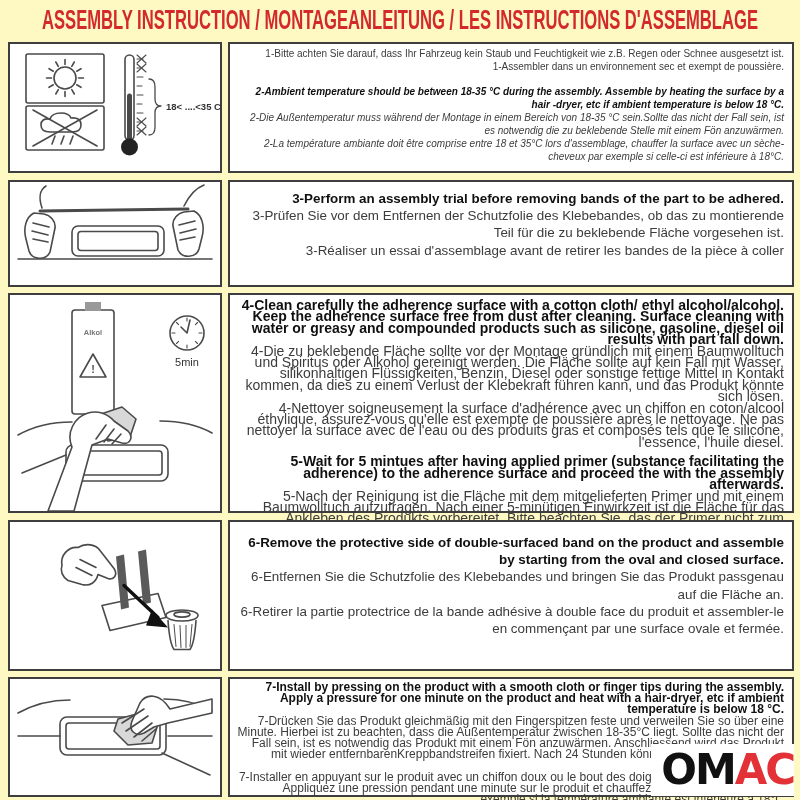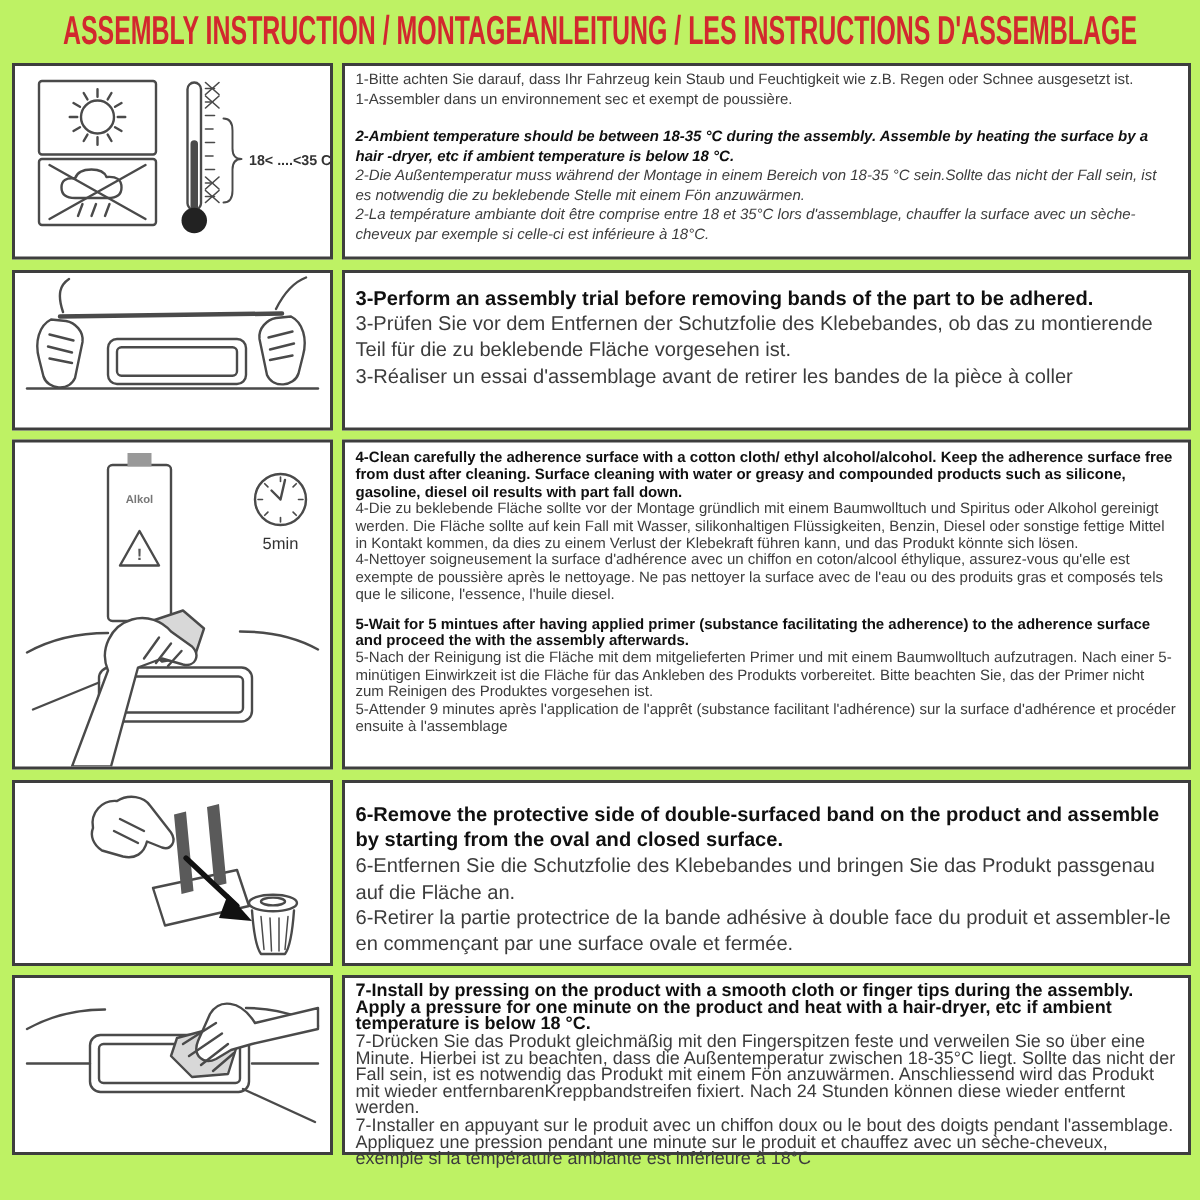--- a/index.html
+++ b/index.html
@@ -6,44 +6,45 @@
     --accent_red:#d2282e;
     --logo_red:#e23238;
     --border:#3e3e3e;
     --ink:#101010;
     --body:#3c3c3c;
     --line:#4a4a4a;
   }
   *{margin:0;padding:0;box-sizing:border-box;}
   body{background:#fff;}
   .page{
-    position:relative;width:800px;height:800px;background:#bef264;overflow:hidden;
+    position:relative;width:800px;height:800px;background:#fef9c3;overflow:hidden;
     font-family:"Liberation Sans",sans-serif;
+    text-align:right;
   }
   .title-wrap{width:800px;height:40px;}
   .row{display:flex;margin-left:8px;gap:6px;}
   .illus{
     width:214px;border:2px solid var(--border);background:#fff;flex:none;
   }
   .illus svg{width:100%;height:100%;display:block;}
   .txt{
     width:566px;border:2px solid var(--border);background:#fff;
     padding:3px 8px 0 7px;color:var(--body);
   }
   .txt p{margin:0;}
   .txt .en{font-weight:bold;color:var(--ink);}
   .small{font-size:10px;line-height:13px;}
-  .dense{font-size:10px;line-height:11.4px;padding-top:5px;}
+  .dense{font-size:14px;line-height:11.4px;padding-top:5px;}
   .dense7{font-size:12px;line-height:11.2px;padding-top:3px;}
   .big{font-size:13.4px;line-height:17.2px;}
   .r1{height:131px;margin-top:2px;margin-bottom:7px;}
   .r2{height:107px;margin-bottom:6px;}
   .r2 .txt{padding-top:8px;}
   .r3{height:220px;margin-bottom:7px;}
-  .r4{height:124px;margin-bottom:6px;}
+  .r4{height:151px;margin-bottom:6px;}
   .r4 .txt{padding-top:12px;}
   .r5{height:120px;}
   .gap12 .section + .section{margin-top:12px;font-style:italic;}
   .gap8 .section + .section{margin-top:8px;}
   .logo{
     position:absolute;right:6px;top:744px;z-index:3;background:#fff;
     padding-left:10px;height:52px;display:flex;align-items:center;
     font-family:"DejaVu Sans",sans-serif;font-weight:900;
     font-size:42px;letter-spacing:-2px;line-height:1;
   }
@@ -224,14 +225,18 @@
     </div>
     <div class="txt dense7">
       <div class="section">
         <p class="en">7-Install by pressing on the product with a smooth cloth or finger tips during the assembly. Apply a pressure for one minute on the product and heat with a hair-dryer, etc if ambient temperature is below 18 °C.</p>
         <p class="de">7-Drücken Sie das Produkt gleichmäßig mit den Fingerspitzen feste und verweilen Sie so über eine Minute. Hierbei ist zu beachten, dass die Außentemperatur zwischen 18-35°C liegt. Sollte das nicht der Fall sein, ist es notwendig das Produkt mit einem Fön anzuwärmen. Anschliessend wird das Produkt mit wieder entfernbarenKreppbandstreifen fixiert. Nach 24 Stunden können diese wieder entfernt werden.</p>
         <p class="fr">7-Installer en appuyant sur le produit avec un chiffon doux ou le bout des doigts pendant l'assemblage. Appliquez une pression pendant une minute sur le produit et chauffez avec un sèche-cheveux, exemple si la température ambiante est inférieure à 18°C</p>
       </div>
     </div>
   </div>
 
+  <div class="logo">
+    <span class="black">OM</span>
+      <span class="red">AC</span>
+  </div>
 
 </div>
 
 </body></html>

